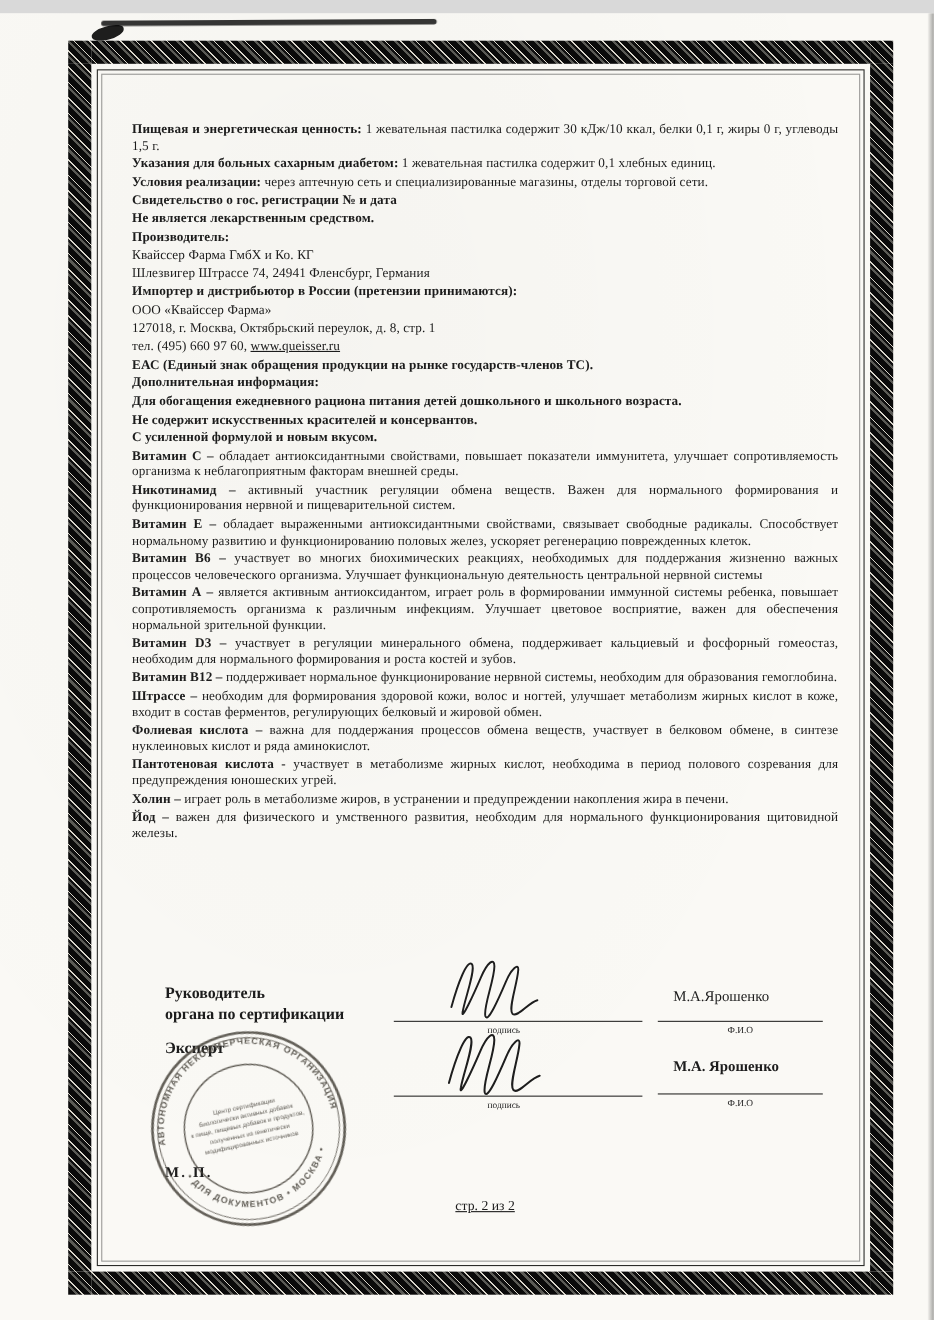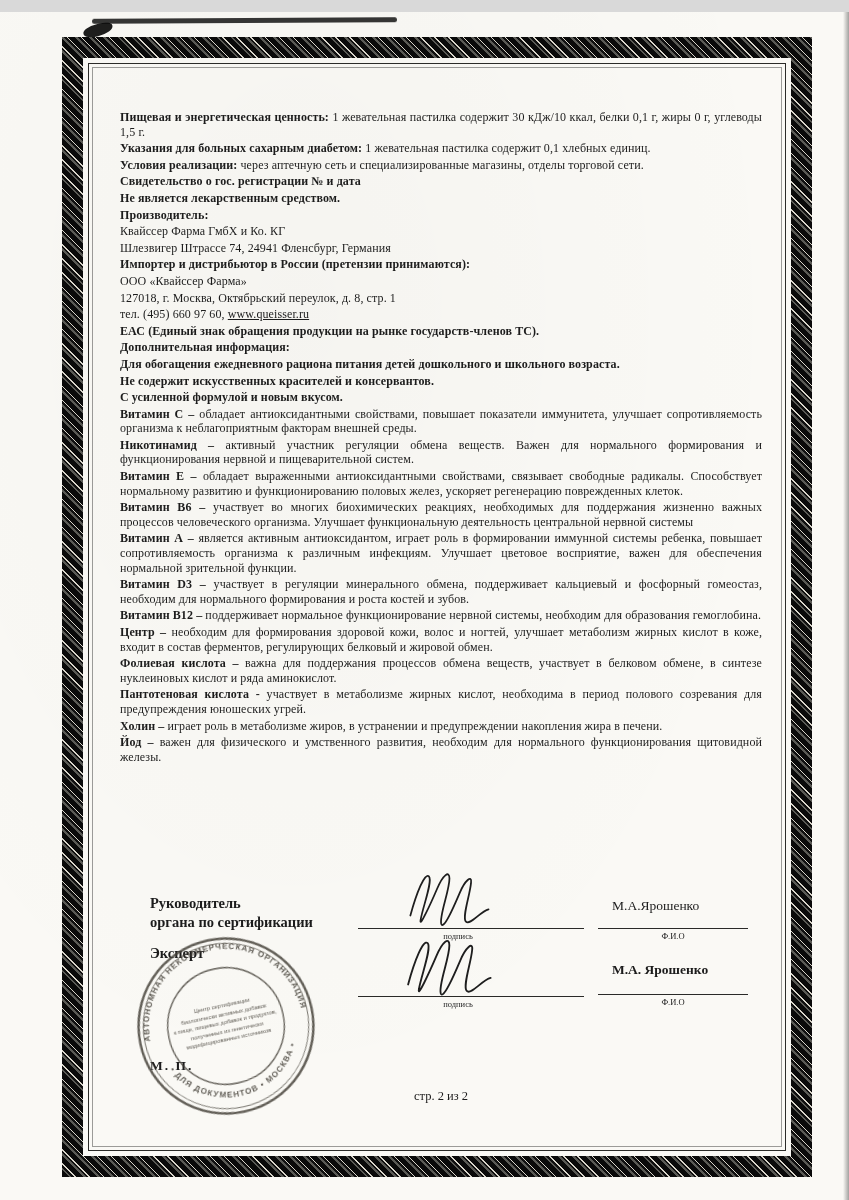--- a/index.html
+++ b/index.html
@@ -42,21 +42,21 @@
   .sig-title { font-weight:bold; font-size:14.5px; line-height:19px; }
   .sig-name  { font-size:13.5px; }
   .sigline   { border-bottom:1.2px solid #2a2a28; height:0; }
   .sig-caption { font-size:8.5px; color:#222; text-align:center; }
   .sig-ink { position:absolute; z-index:4; }
   .sig-ink path { fill:none; stroke:#1e1e1e; stroke-width:1.7; stroke-linecap:round; }
   
   .stamp-wrap { position:absolute; left:132px; top:920px; width:188px; height:188px; transform:rotate(-12deg); opacity:.84; filter:blur(.25px); z-index:5; }
   .mp { position:absolute; left:150px; top:1046px; font-weight:bold; font-size:13.5px; letter-spacing:2px; z-index:1; }
   
-  .footer { position:absolute; left:120px; width:642px; top:1077px; text-align:center; font-size:12.5px; }
+  .footer { position:absolute; left:120px; width:642px; top:1077px; text-align:center; font-size:12.5px;text-decoration:underline; }
 </style>
 </head>
 <body>
 
 <div class="page">
 
   <div class="smudge-top"></div>
   <div class="blob-topleft"></div>
   <div class="edge-right"></div>
   <div class="edge-bottom"></div>
@@ -83,21 +83,21 @@
       <p><b>Для обогащения ежедневного рациона питания детей дошкольного и школьного возраста.</b></p>
       <p><b>Не содержит искусственных красителей и консервантов.</b></p>
       <p><b>С усиленной формулой и новым вкусом.</b></p>
       <p><b>Витамин С –</b><span> обладает антиоксидантными свойствами, повышает показатели иммунитета, улучшает сопротивляемость организма к неблагоприятным факторам внешней среды.</span></p>
       <p><b>Никотинамид –</b><span> активный участник регуляции обмена веществ. Важен для нормального формирования и функционирования нервной и пищеварительной систем.</span></p>
       <p><b>Витамин Е –</b><span> обладает выраженными антиоксидантными свойствами, связывает свободные радикалы. Способствует нормальному развитию и функционированию половых желез, ускоряет регенерацию поврежденных клеток.</span></p>
       <p><b>Витамин В6 –</b><span> участвует во многих биохимических реакциях, необходимых для поддержания жизненно важных процессов человеческого организма. Улучшает функциональную деятельность центральной нервной системы</span></p>
       <p><b>Витамин А –</b><span> является активным антиоксидантом, играет роль в формировании иммунной системы ребенка, повышает сопротивляемость организма к различным инфекциям. Улучшает цветовое восприятие, важен для обеспечения нормальной зрительной функции.</span></p>
       <p><b>Витамин D3 –</b><span> участвует в регуляции минерального обмена, поддерживает кальциевый и фосфорный гомеостаз, необходим для нормального формирования и роста костей и зубов.</span></p>
       <p><b>Витамин В12 –</b><span> поддерживает нормальное функционирование нервной системы, необходим для образования гемоглобина.</span></p>
-      <p><b>Центр –</b><span> необходим для формирования здоровой кожи, волос и ногтей, улучшает метаболизм жирных кислот в коже, входит в состав ферментов, регулирующих белковый и жировой обмен.</span></p>
+      <p><b>Штрассе –</b><span> необходим для формирования здоровой кожи, волос и ногтей, улучшает метаболизм жирных кислот в коже, входит в состав ферментов, регулирующих белковый и жировой обмен.</span></p>
       <p><b>Фолиевая кислота –</b><span> важна для поддержания процессов обмена веществ, участвует в белковом обмене, в синтезе нуклеиновых кислот и ряда аминокислот.</span></p>
       <p><b>Пантотеновая кислота -</b><span> участвует в метаболизме жирных кислот, необходима в период полового созревания для предупреждения юношеских угрей.</span></p>
       <p><b>Холин –</b><span> играет роль в метаболизме жиров, в устранении и предупреждении накопления жира в печени.</span></p>
       <p><b>Йод –</b><span> важен для физического и умственного развития, необходим для нормального функционирования щитовидной железы.</span></p>
     </div>
 
   <div class="abs sig-title" style="left:150px; top:882px;">
     <div>Руководитель</div>
     <div>органа по сертификации</div>
   </div>

